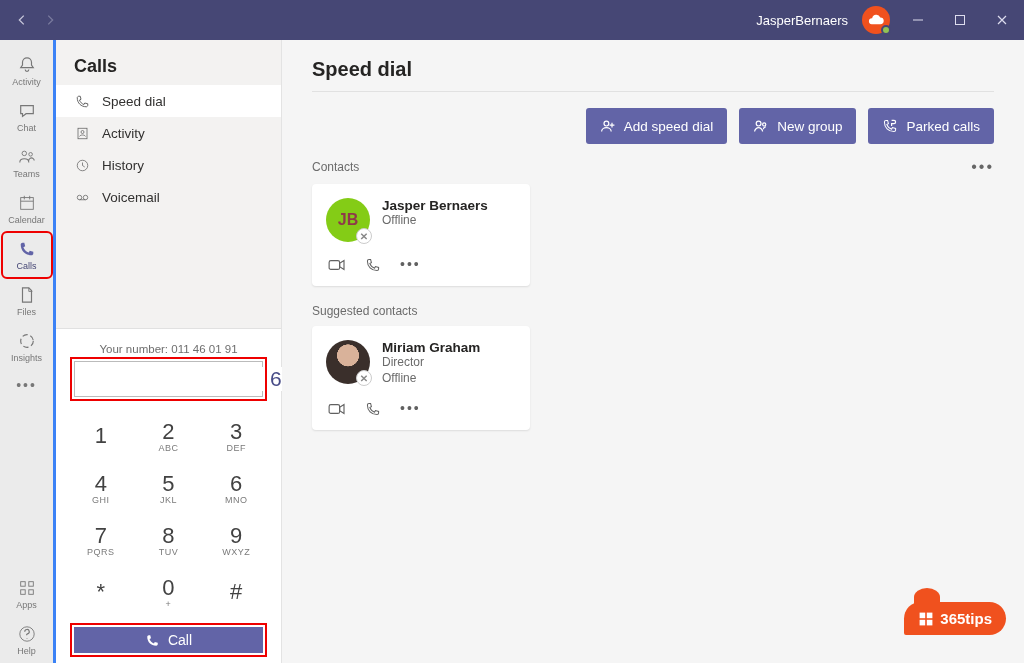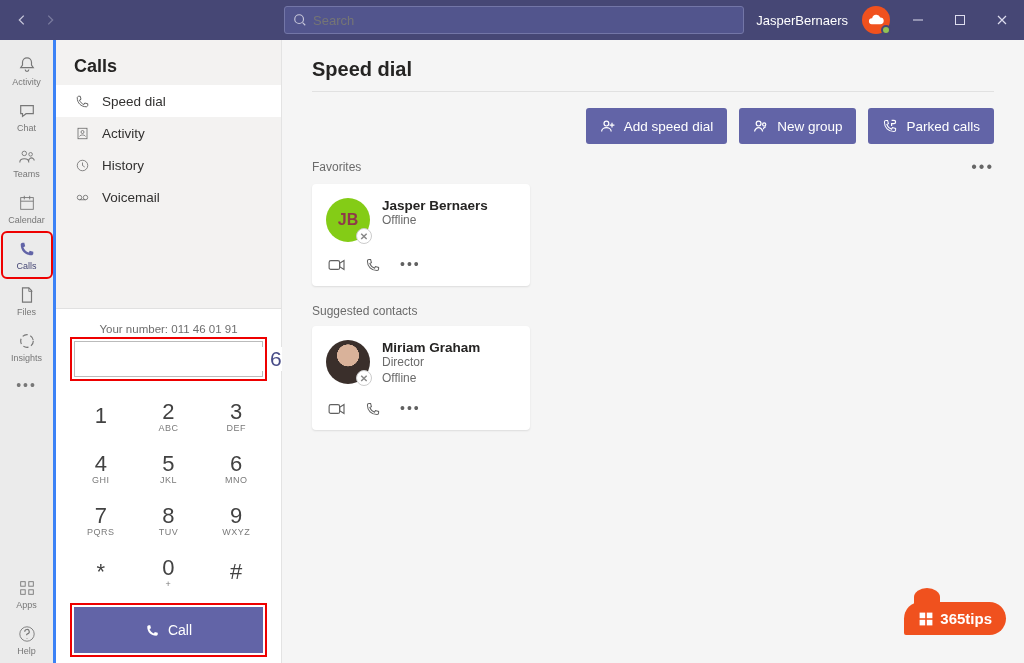--- a/index.html
+++ b/index.html
@@ -39,21 +39,21 @@
   .dialer { margin-top:auto; padding:10px 6px 10px; background:#fff; border-top:1px solid #e1e1e1;}
   .yournum { text-align:center; font-size:11.5px; color:#6e6e6e; padding:4px 0 6px; }
   .dialinput-wrap { margin:0 12px 8px; height:36px; border:1px solid #bbb; display:flex; align-items:center; padding:0 8px; outline:2px solid #e00; outline-offset:2px;}
   .dialinput { flex:1; border:none; outline:none; text-align:right; font-size:21px; color:#474b87; letter-spacing:1px; font-weight:400;}
   .clearnum { width:18px; height:18px; color:#888; cursor:pointer; }
   .keypad { display:grid; grid-template-columns:repeat(3,1fr); gap:2px; padding:6px 6px; }
   .key { height:50px; display:flex; flex-direction:column; align-items:center; justify-content:center; cursor:pointer; border-radius:3px;}
   .key .digit { font-size:22px; color:#424242; font-weight:400;}
   .key .letters { font-size:9px; color:#7a7a7a; margin-top:-2px; letter-spacing:0.5px;}
   .callbtn-wrap { margin:4px 12px 0; outline:2px solid #e00; outline-offset:2px;}
-  .callbtn { width:100%; height:46px; background:#6264a7; color:#fff; border:none; display:flex; align-items:center; justify-content:center; gap:8px; font-size:14px; cursor:pointer;}
+  .callbtn { width:100%; height:26px; background:#6264a7; color:#fff; border:none; display:flex; align-items:center; justify-content:center; gap:8px; font-size:14px; cursor:pointer;}
 
   
   .main { flex:1; background:#f5f5f5; display:flex; flex-direction:column; padding:0; overflow:auto;}
   .main-header { padding:18px 30px 10px; font-size:20px; font-weight:700; color:#252423; }
   .hr { height:1px; background:#e1e1e1; margin:0 30px;}
   .actions { display:flex; justify-content:flex-end; gap:12px; padding:16px 30px 10px;}
   .actionbtn { background:#6264a7; color:#fff; border:none; height:36px; padding:0 14px; border-radius:3px; font-size:13.5px; display:flex; align-items:center; gap:8px; cursor:pointer;}
 
   .section-label { font-size:12px; color:#6b6b6b; padding:4px 30px 6px; display:flex; align-items:center;}
   .section-label .more { margin-left:auto; color:#666; cursor:pointer; font-size:16px; letter-spacing:2px;}
@@ -84,27 +84,20 @@
   <div class="navbtn">
     <svg width="14" height="14" viewBox="0 0 16 16">
         <path d="M10 3 5 8l5 5" stroke="currentColor" stroke-width="1.5" fill="none"></path>
       </svg>
   </div>
   <div class="navbtn disabled">
     <svg width="14" height="14" viewBox="0 0 16 16">
         <path d="M6 3l5 5-5 5" stroke="currentColor" stroke-width="1.5" fill="none"></path>
       </svg>
   </div>
-  <div class="searchwrap">
-    <svg width="14" height="14" viewBox="0 0 16 16">
-        <circle cx="7" cy="7" r="5" stroke="currentColor" stroke-width="1.3" fill="none"></circle>
-        <path d="M11 11l3 3" stroke="currentColor" stroke-width="1.3"></path>
-      </svg>
-    <input placeholder="Search" style="">
-  </div>
   <div class="titlebar-right">
     <span class="username">JasperBernaers</span>
     <div class="avatar-sm">
       <svg width="18" height="12" viewBox="0 0 20 14">
           <path d="M5 12h10a4 4 0 0 0 0-8 5 5 0 0 0-9.5 1A3.5 3.5 0 0 0 5 12z" fill="#fff"></path>
         </svg>
       <span class="presence"></span>
     </div>
     <div class="winbtn">
         <svg width="12" height="12">
@@ -346,21 +339,21 @@
       <button class="actionbtn">
         <svg width="16" height="16" viewBox="0 0 20 20">
             <path d="M5 3c-1 0-2 1-2 2 0 7 5 12 12 12 1 0 2-1 2-2v-2l-4-1-1 2c-3-1-5-3-6-6l2-1-1-4H5z" stroke="#fff" fill="none" stroke-width="1.3"></path>
             <path d="M12 3h3a2 2 0 0 1 0 4h-3v3" stroke="#fff" fill="none" stroke-width="1.5"></path>
           </svg>
         <span>Parked calls</span>
       </button>
     </div>
 
     <div class="section-label">
-      <span>Favorites</span>
+      <span>Contacts</span>
       <span class="more">•••</span>
     </div>
     <div class="card">
       <div class="cardtop">
         <div class="avatar-lg jb">
           <span>JB</span>
           <span class="pres">✕</span>
         </div>
         <div>
           <div class="cardname">Jasper Bernaers</div>

